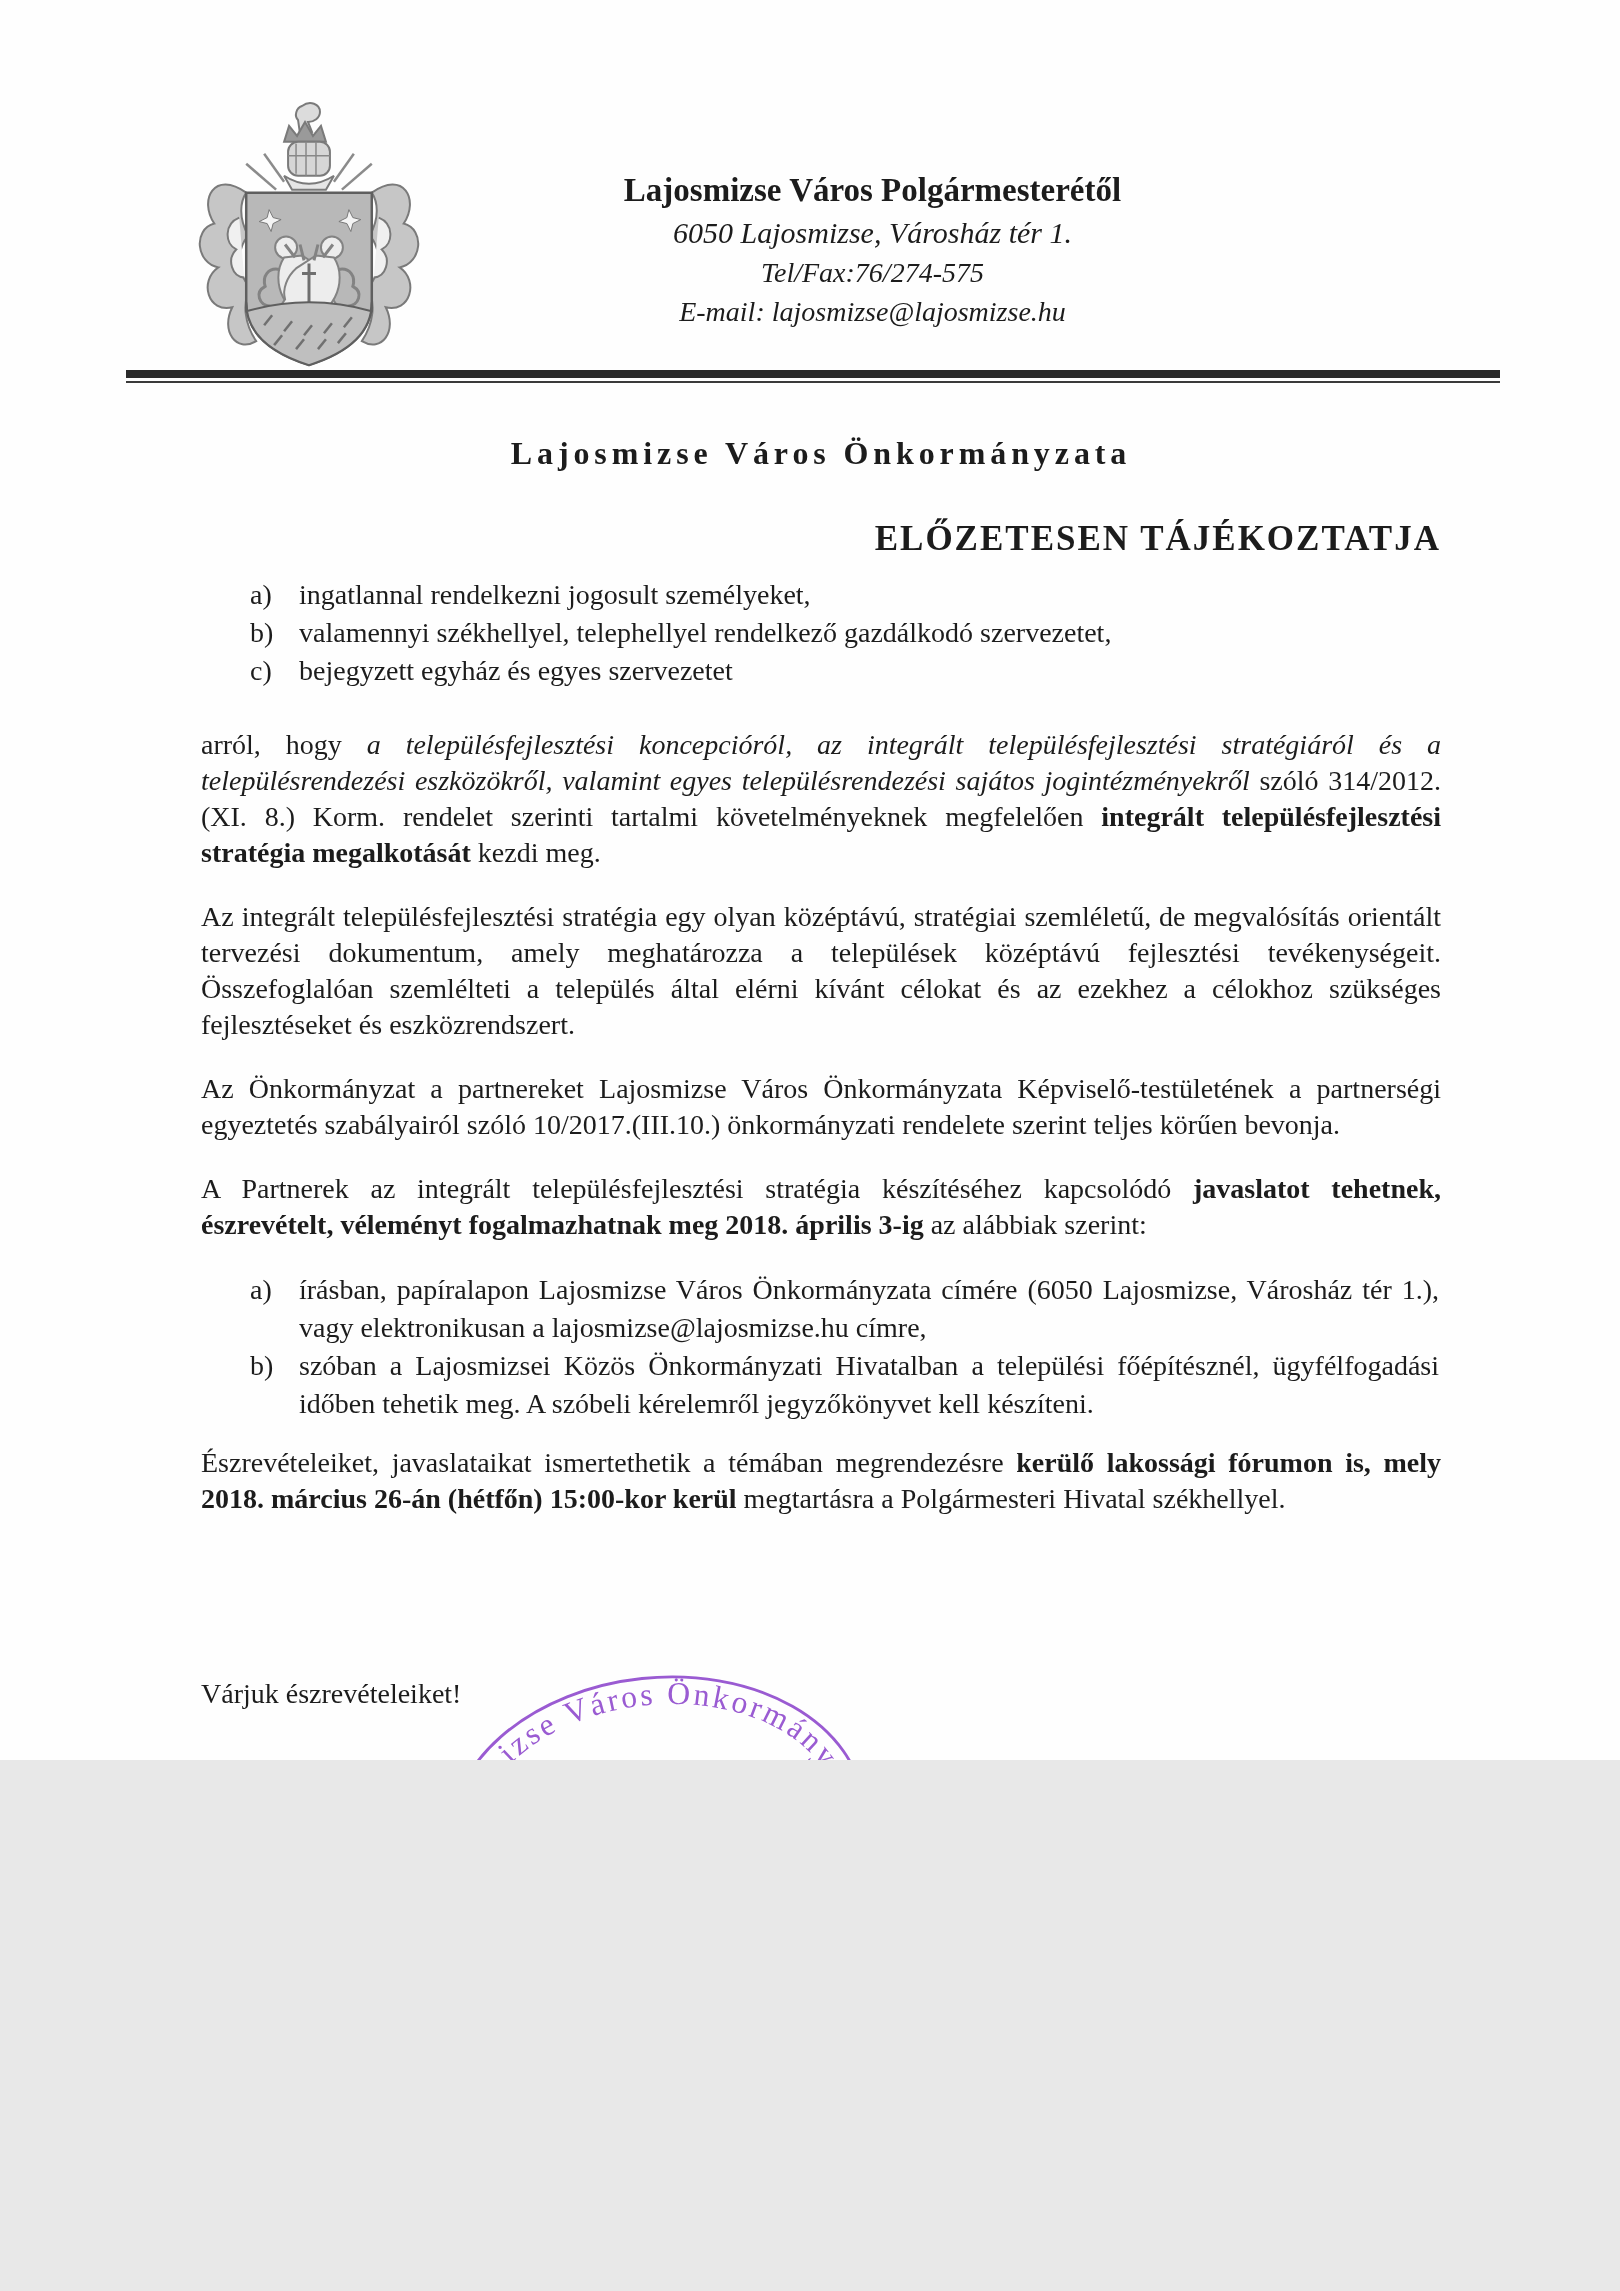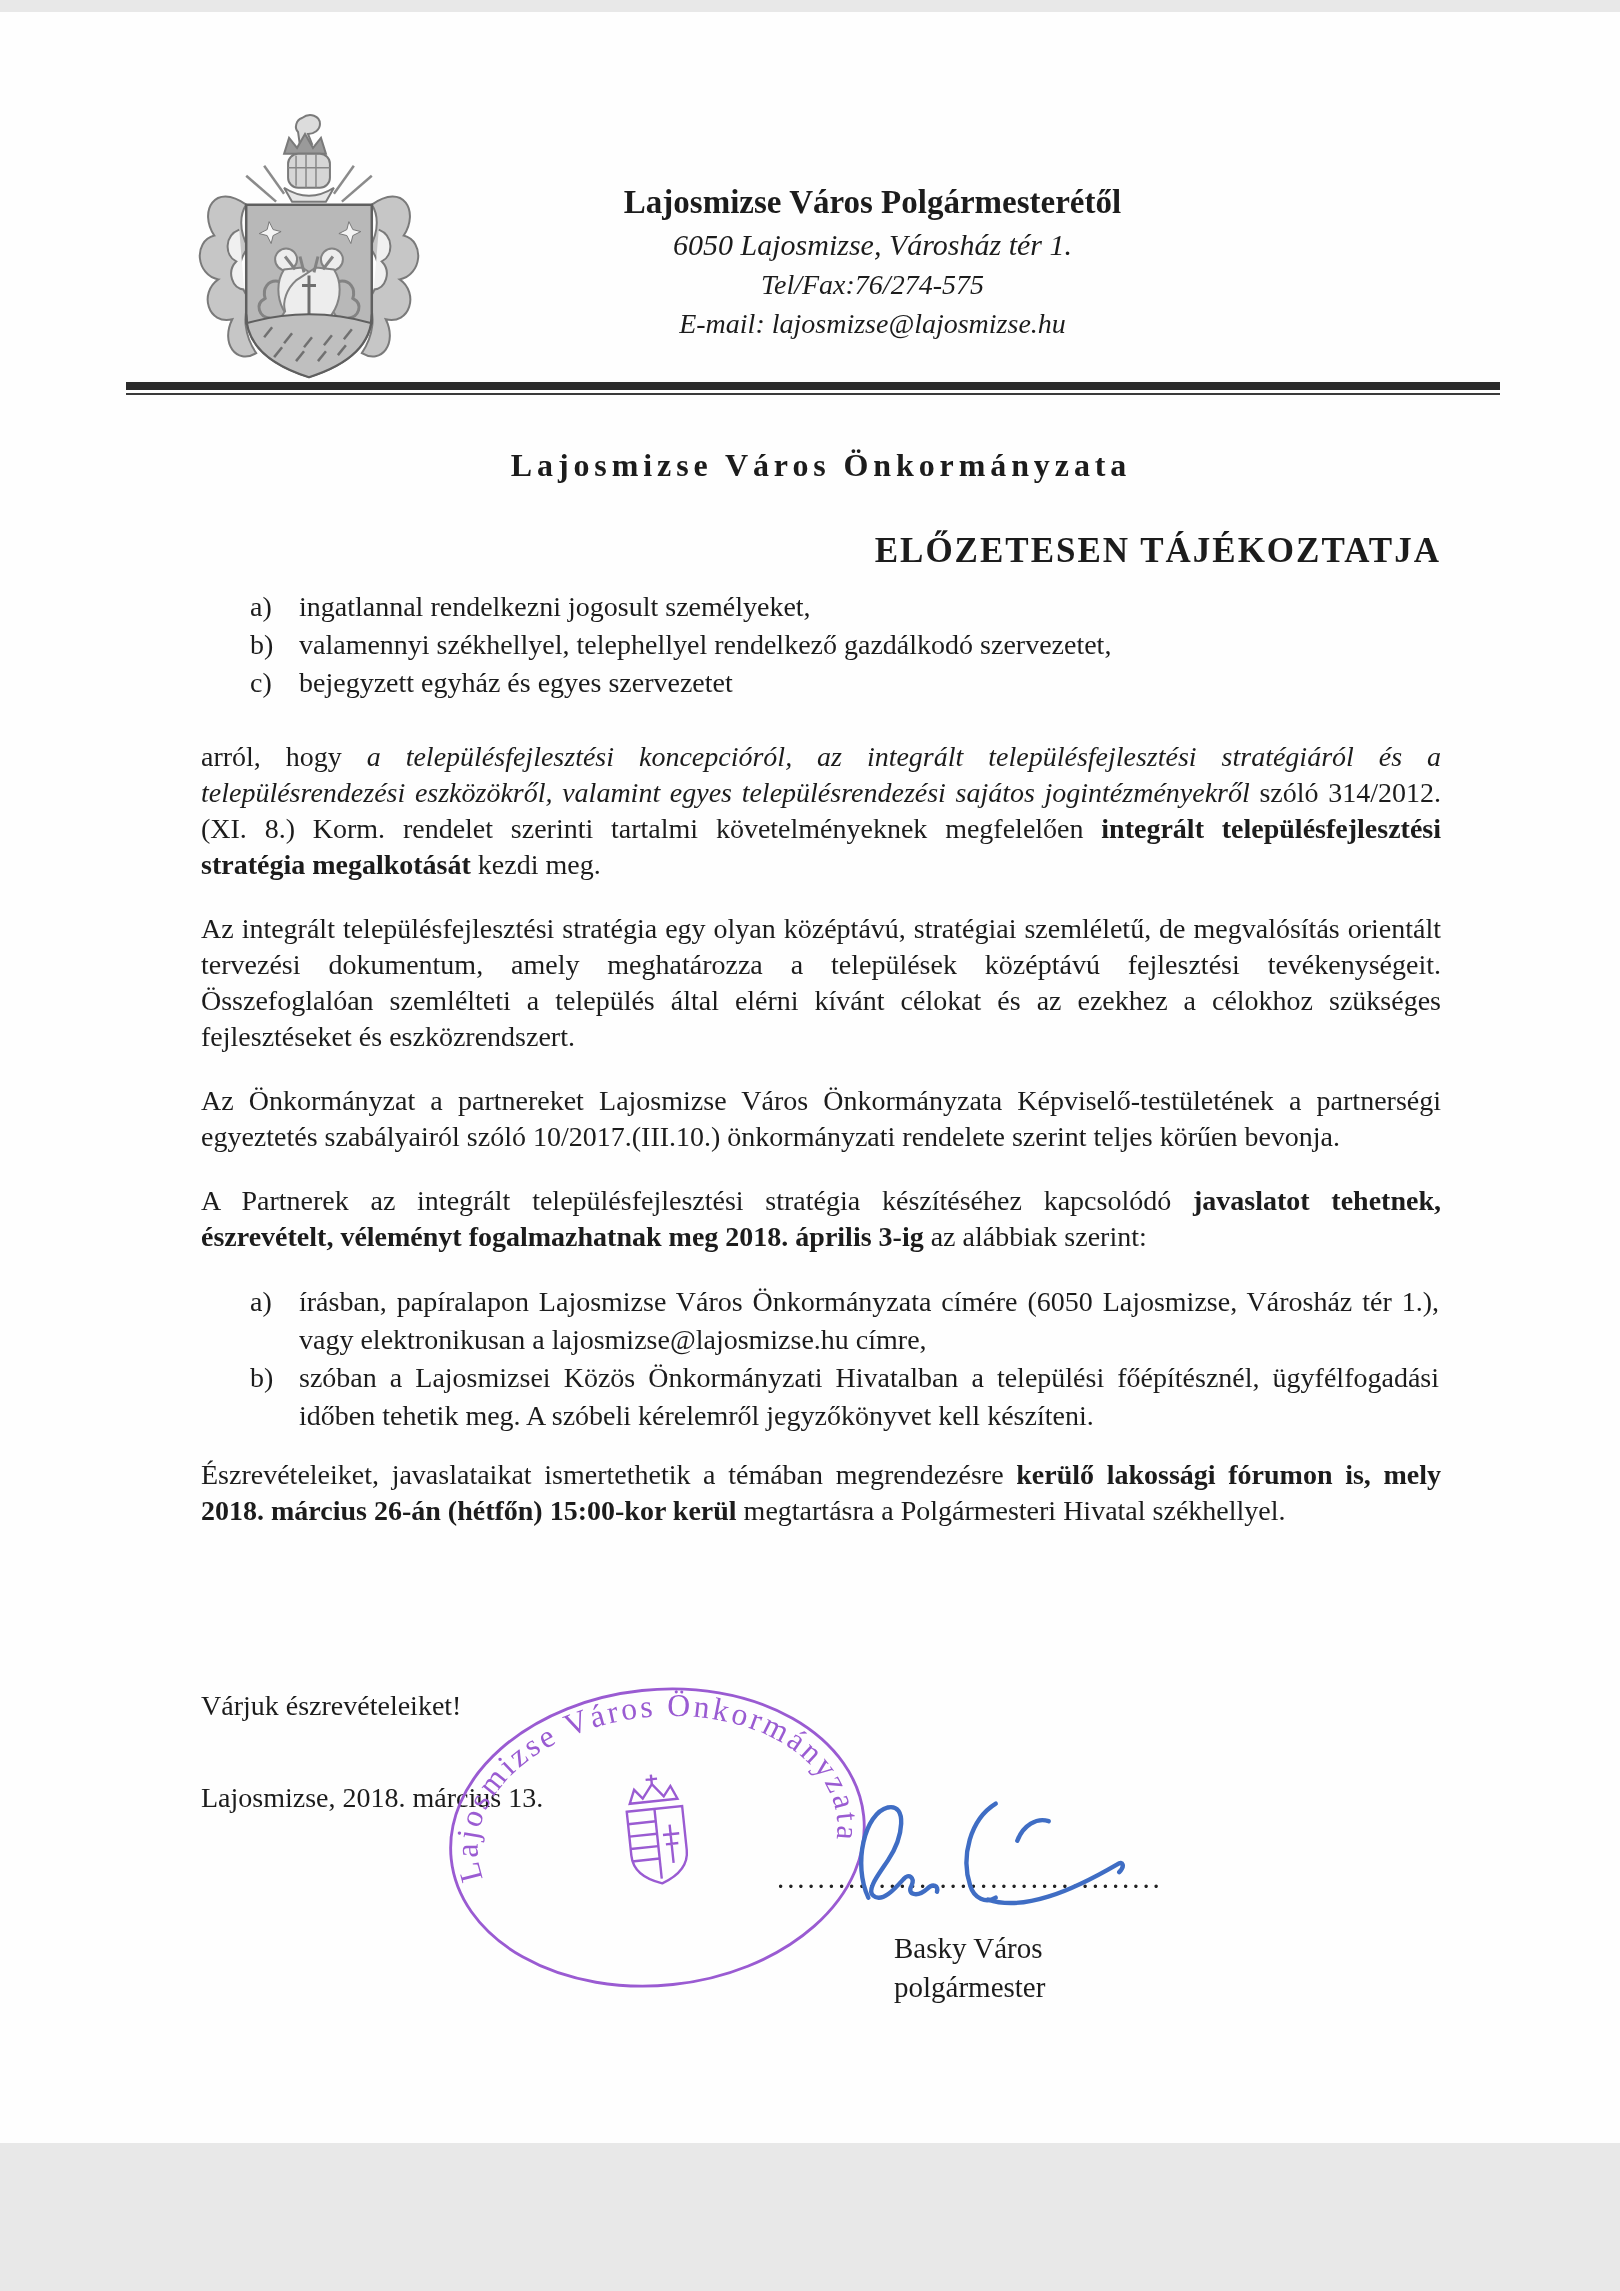--- a/index.html
+++ b/index.html
@@ -1,19 +1,19 @@
 <!DOCTYPE html>
 <html><head>
 <meta charset="utf-8">
 <style>
   html,body{margin:0;padding:0;background:#e8e8e8;}
   .page{
     position:relative;
-    width:1620px;height:2131px;
-    margin:12px auto;
+    width:1620px;height:1760px;
+    margin:0 auto;
     background:#fefefe;
     font-family:"Liberation Serif", serif;
     color:#1c1c1c;
     overflow:hidden;
   }
   .content{padding:169px 179px 0 201px;}
   
   .coa{position:absolute;left:184px;top:98px;width:250px;height:289px;}
   .header-block{margin-left:255px;width:833px;text-align:center;line-height:1;}
   .hdr-office{font-size:33px;font-weight:bold;line-height:43px;}

